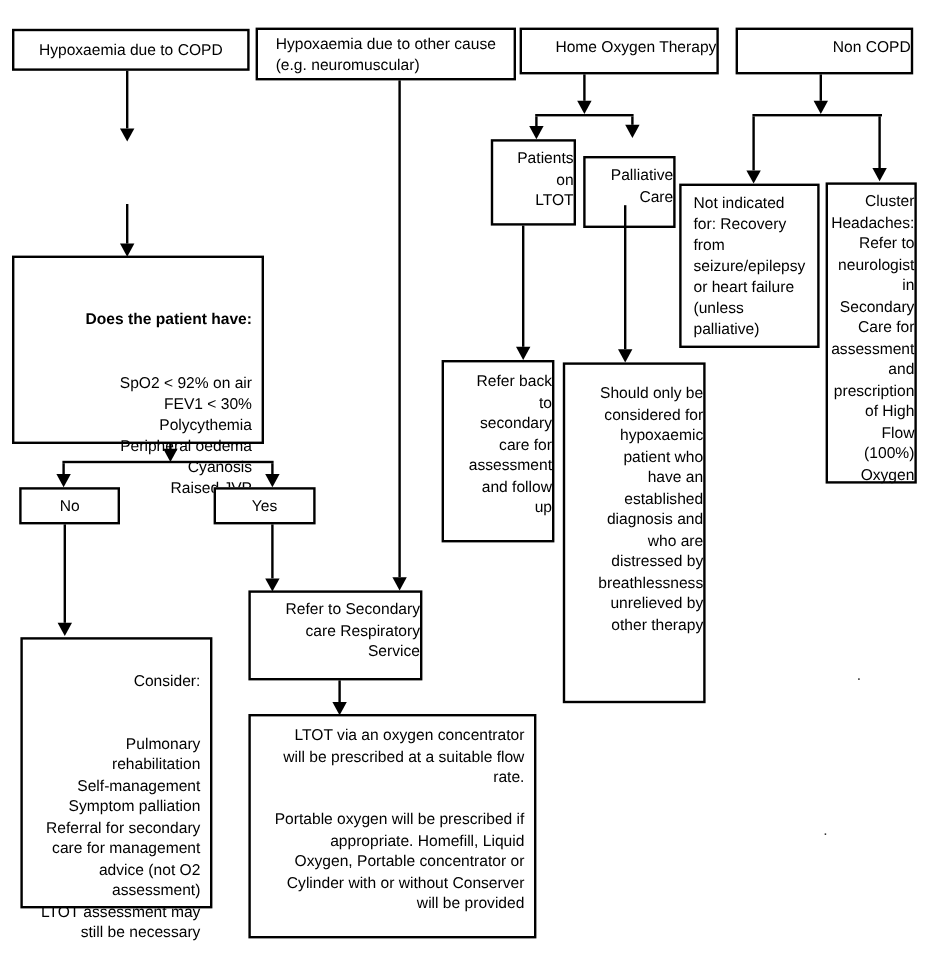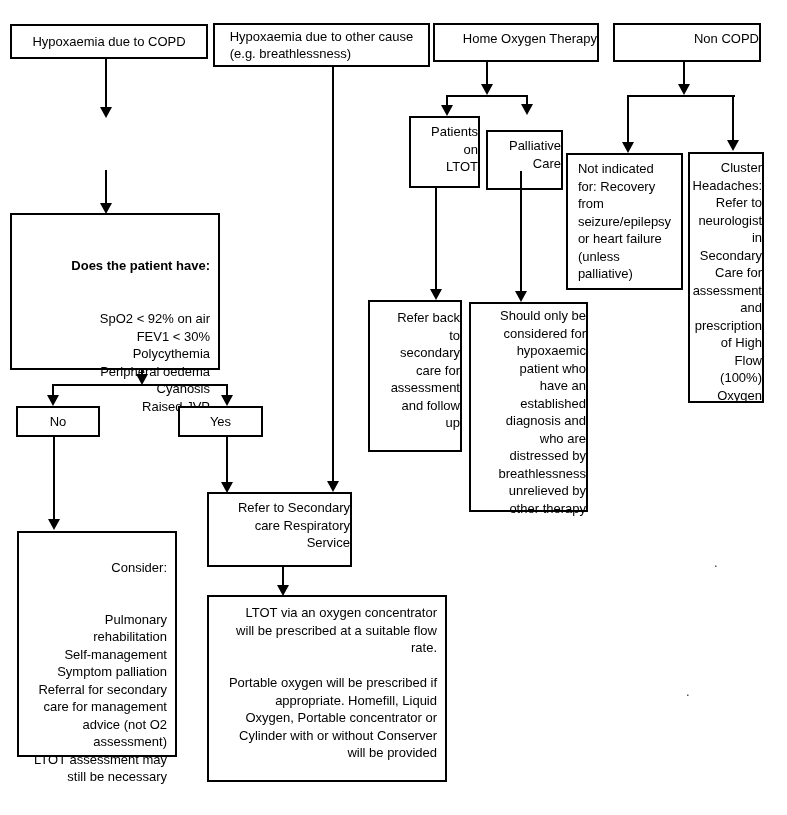--- a/index.html
+++ b/index.html
@@ -28,21 +28,21 @@
   }
   .dot { position:absolute; color:#333; font-size:13px; line-height:13px; }
 </style>
 </head>
 <body>
 
 <div class="canvas">
 
   <div class="box center" style="left:10px;top:24px;width:198px;height:35px;">Hypoxaemia due to COPD</div>
   <div class="box center" style="left:213px;top:23px;width:217px;height:44px;">Hypoxaemia due to other cause
-(e.g. breathlessness)</div>
+(e.g. neuromuscular)</div>
   <div class="box topcenter" style="left:433px;top:23px;width:166px;height:39px;">Home Oxygen Therapy</div>
   <div class="box topcenter" style="left:613px;top:23px;width:148px;height:39px;">Non COPD</div>
 
   <div class="box topcenter" style="left:409px;top:116px;width:71px;height:72px;">Patients
 on
 LTOT</div>
   <div class="box topcenter" style="left:486px;top:130px;width:77px;height:60px;">Palliative
 Care</div>
   <div class="box center" style="left:566px;top:153px;width:117px;height:137px;">Not indicated
 for: Recovery
@@ -79,21 +79,21 @@
   <div class="box center" style="left:16px;top:406px;width:84px;height:31px;">No</div>
   <div class="box center" style="left:178px;top:406px;width:85px;height:31px;">Yes</div>
 
   <div class="box topcenter" style="left:368px;top:300px;width:94px;height:152px;padding-top:7px;">Refer back
 to
 secondary
 care for
 assessment
 and follow
 up</div>
-  <div class="box topcenter" style="left:469px;top:302px;width:119px;height:210px;padding-top:3px;">Should only be
+  <div class="box topcenter" style="left:469px;top:302px;width:119px;height:284px;padding-top:15px;">Should only be
 considered for
 hypoxaemic
 patient who
 have an
 established
 diagnosis and
 who are
 distressed by
 breathlessness
 unrelieved by

